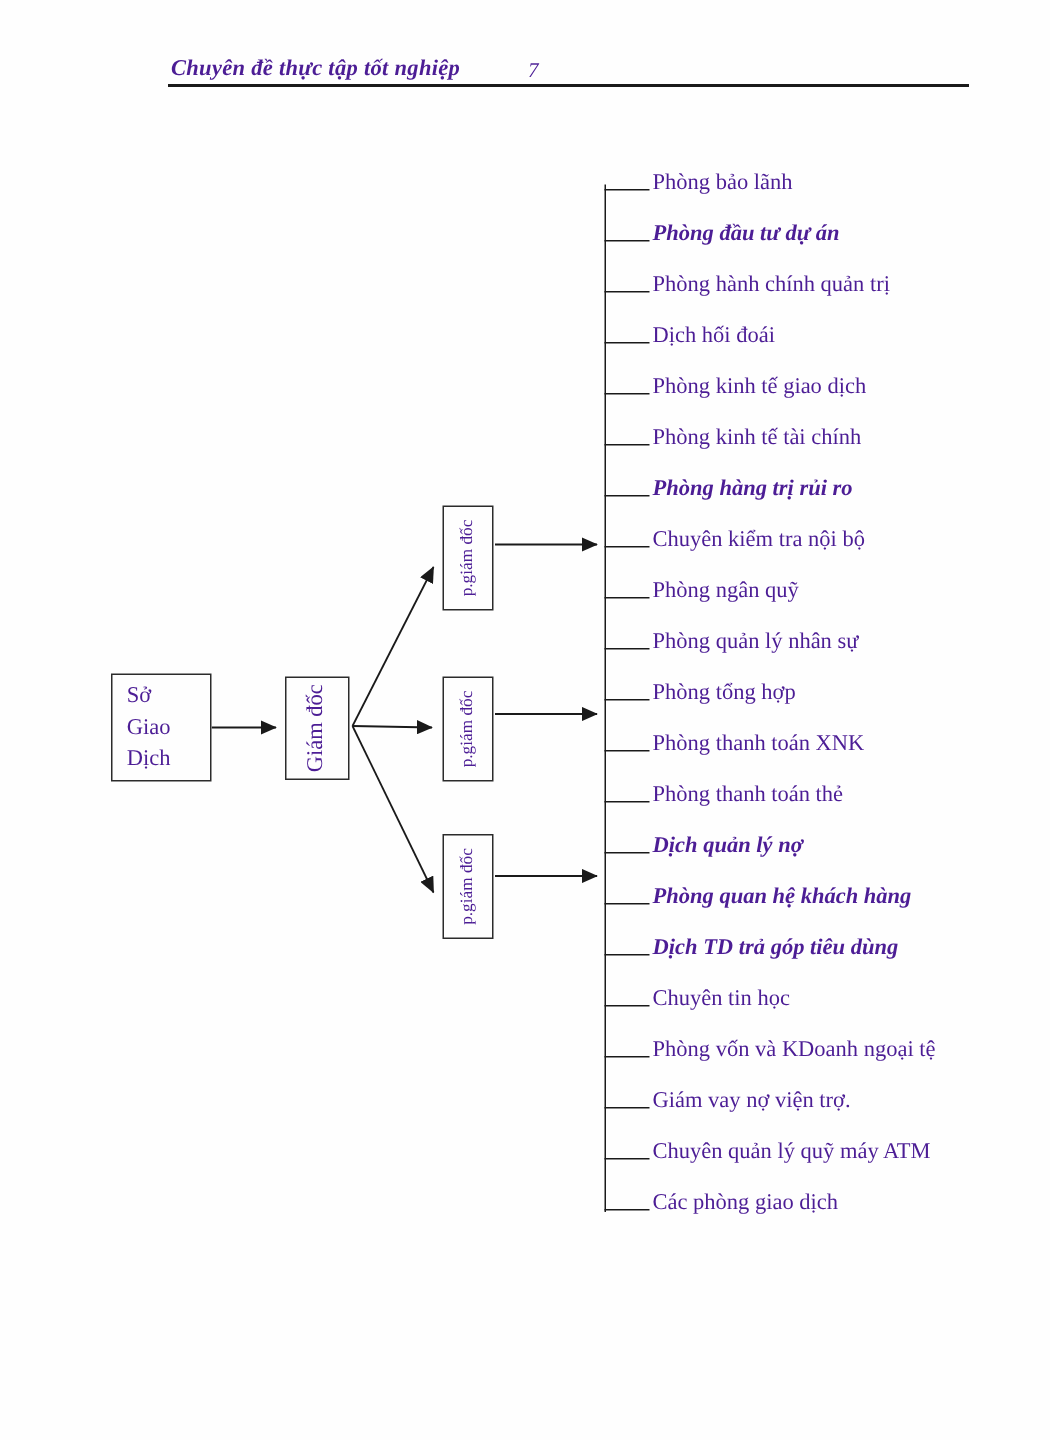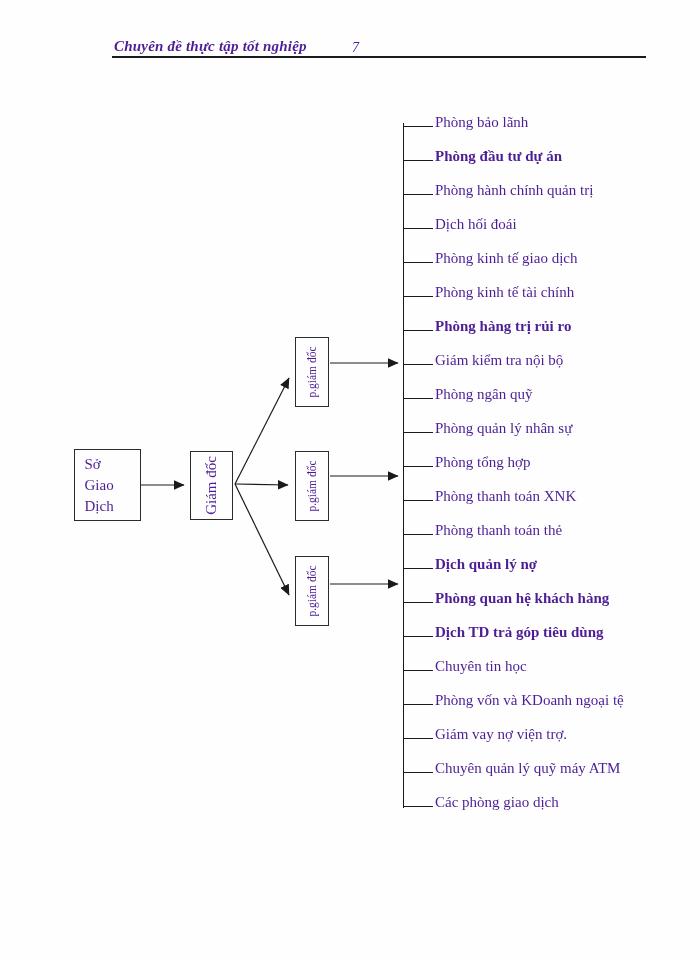--- a/index.html
+++ b/index.html
@@ -47,21 +47,21 @@
   }
   .dept-row{position:absolute;left:403px;height:22px;}
   .dept-tick{
     position:absolute;left:0;top:15px;width:30px;height:1px;
     background:#1a1a1a;
   }
   .dept-label{
     position:absolute;left:32px;top:0;line-height:22px;font-size:15px;
     white-space:nowrap;
   }
-  .dept-label.bold{font-weight:bold;}
+  .dept-label.bold{font-weight:bold;font-style:italic;}
   
   .arrows{position:absolute;left:0;top:0;pointer-events:none;}
   .arrows line{stroke:#1a1a1a;stroke-width:1.2;}
   .arrows .ah{fill:#1a1a1a;}
 </style>
 </head>
 <body>
 
 <div class="page">
 
@@ -143,21 +143,21 @@
     <span class="dept-label">Phòng kinh tế tài chính</span>
   </div>
 
   <div class="dept-row" style="top: 315px;">
     <span class="dept-tick"></span>
     <span class="dept-label bold">Phòng hàng trị rủi ro</span>
   </div>
 
   <div class="dept-row" style="top: 349px;">
     <span class="dept-tick"></span>
-    <span class="dept-label">Giám kiểm tra nội bộ</span>
+    <span class="dept-label">Chuyên kiểm tra nội bộ</span>
   </div>
 
   <div class="dept-row" style="top: 383px;">
     <span class="dept-tick"></span>
     <span class="dept-label">Phòng ngân quỹ</span>
   </div>
 
   <div class="dept-row" style="top: 417px;">
     <span class="dept-tick"></span>
     <span class="dept-label">Phòng quản lý nhân sự</span>

